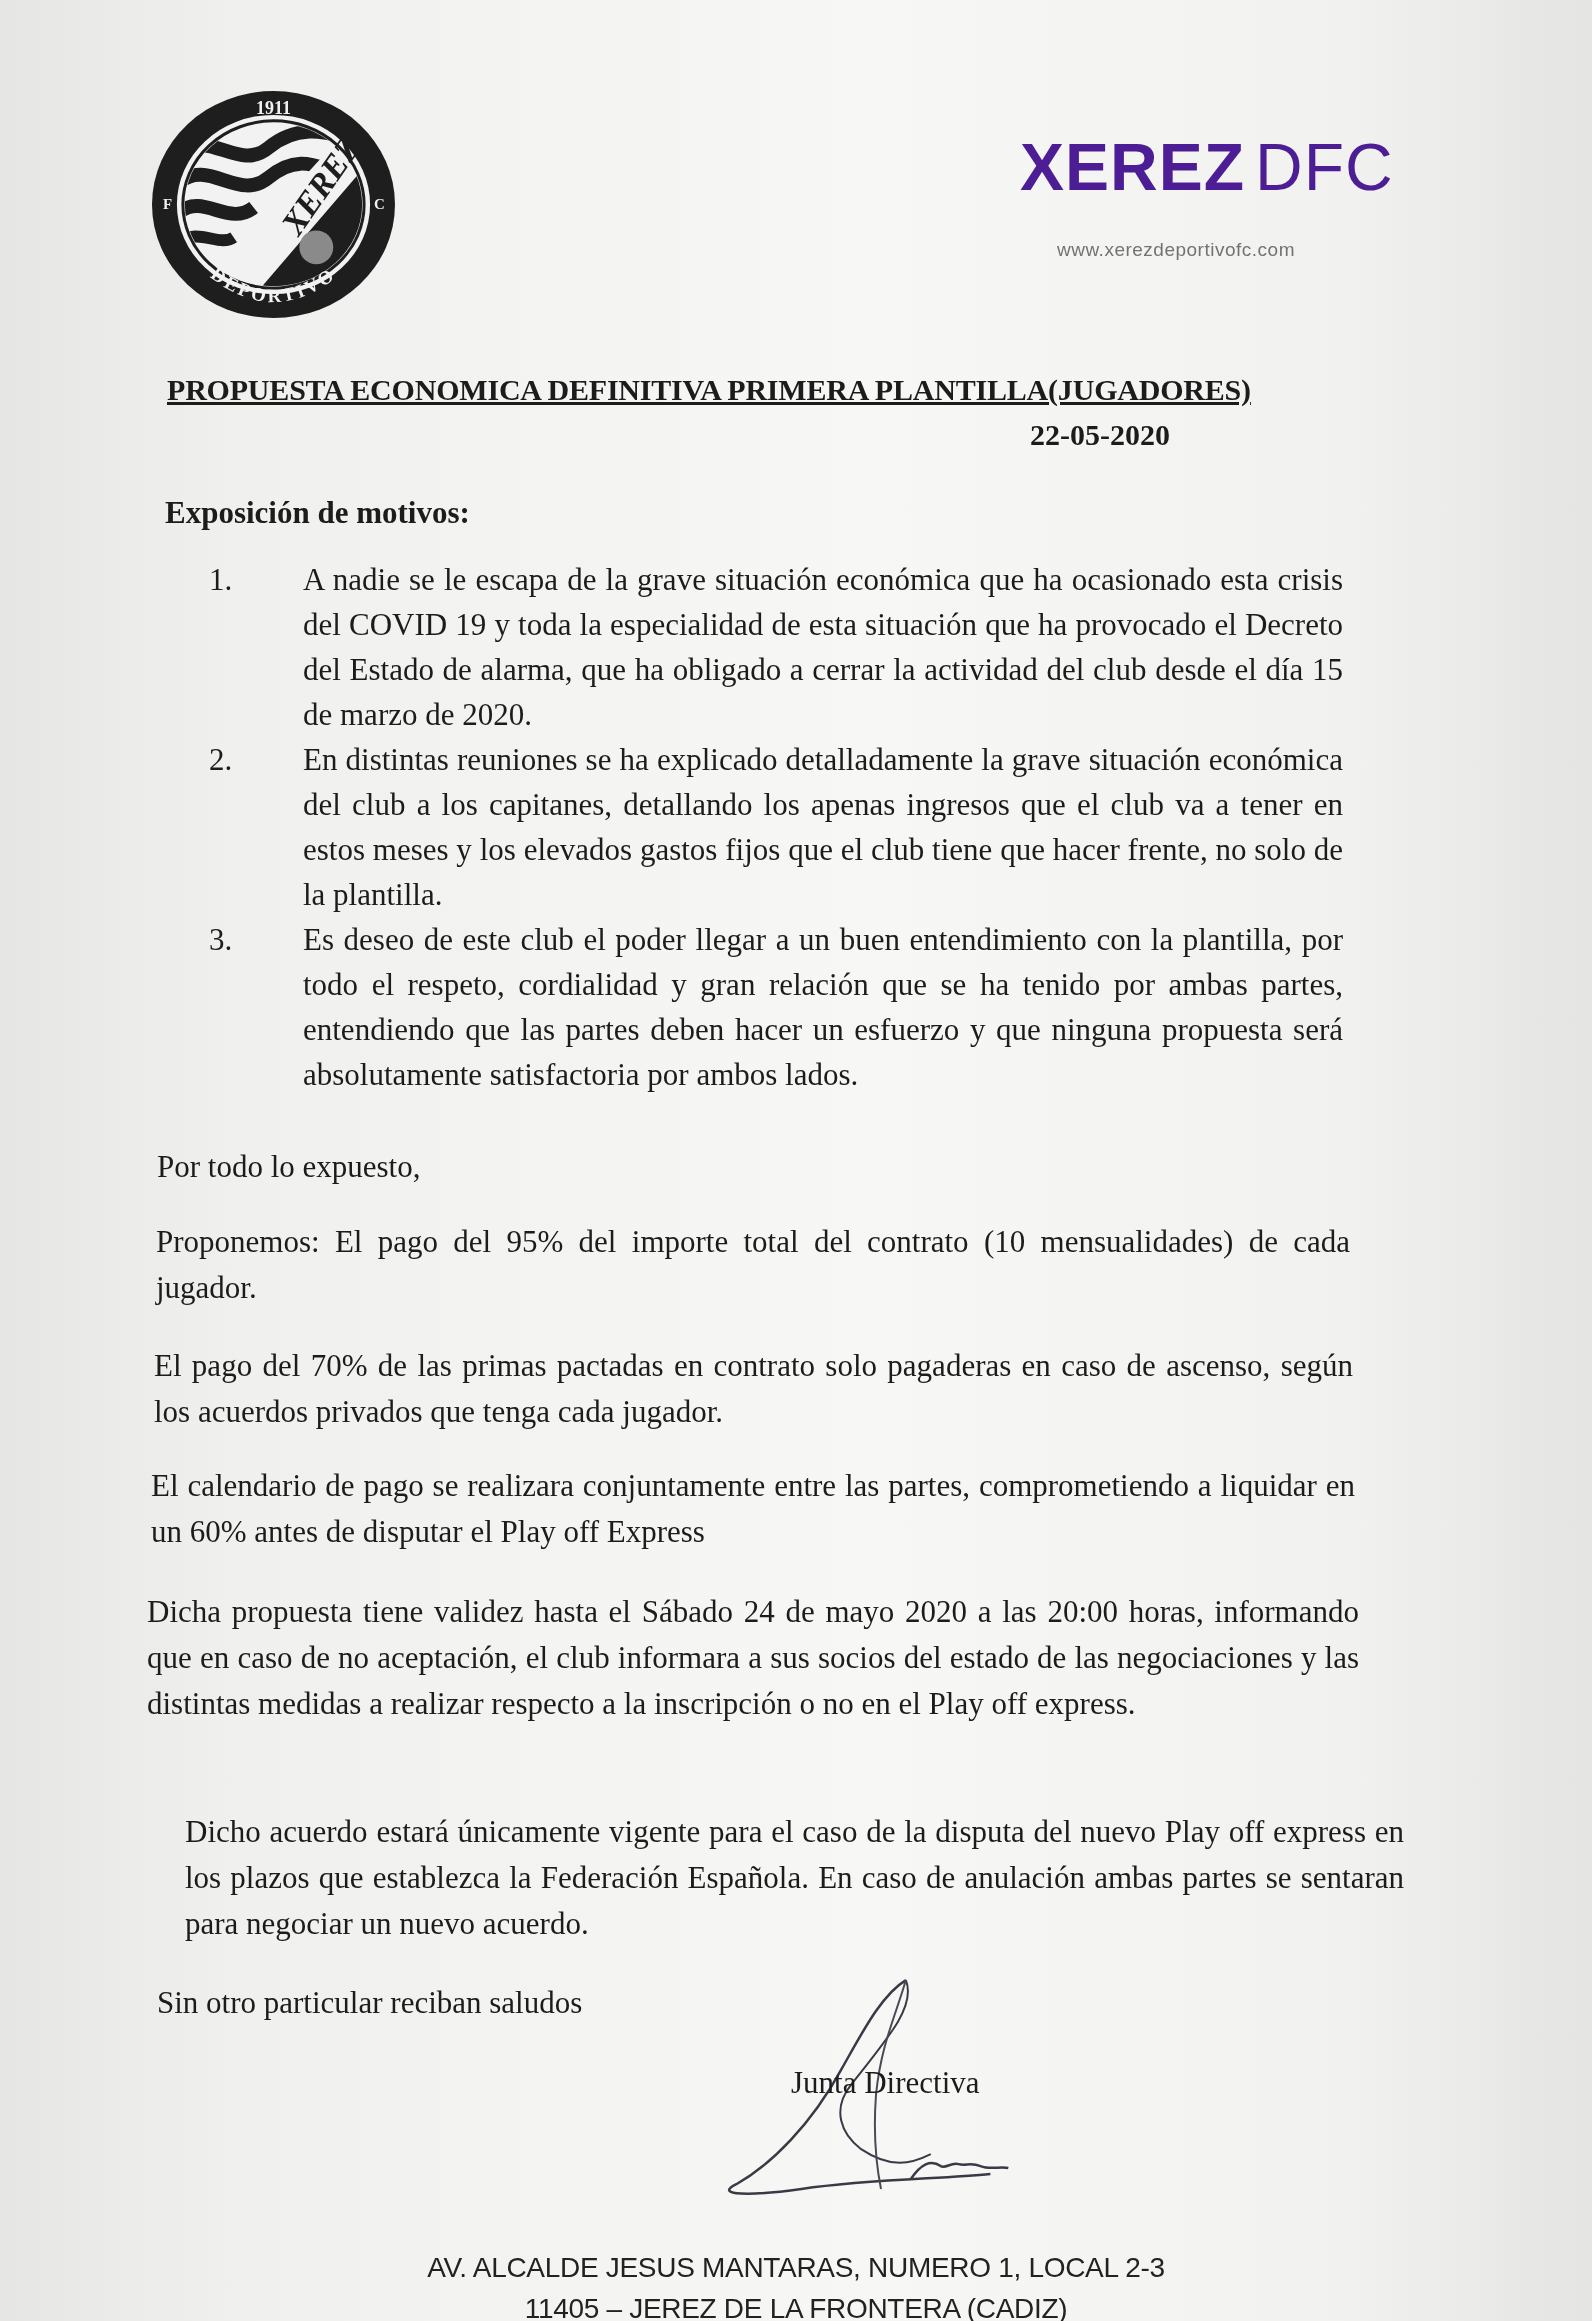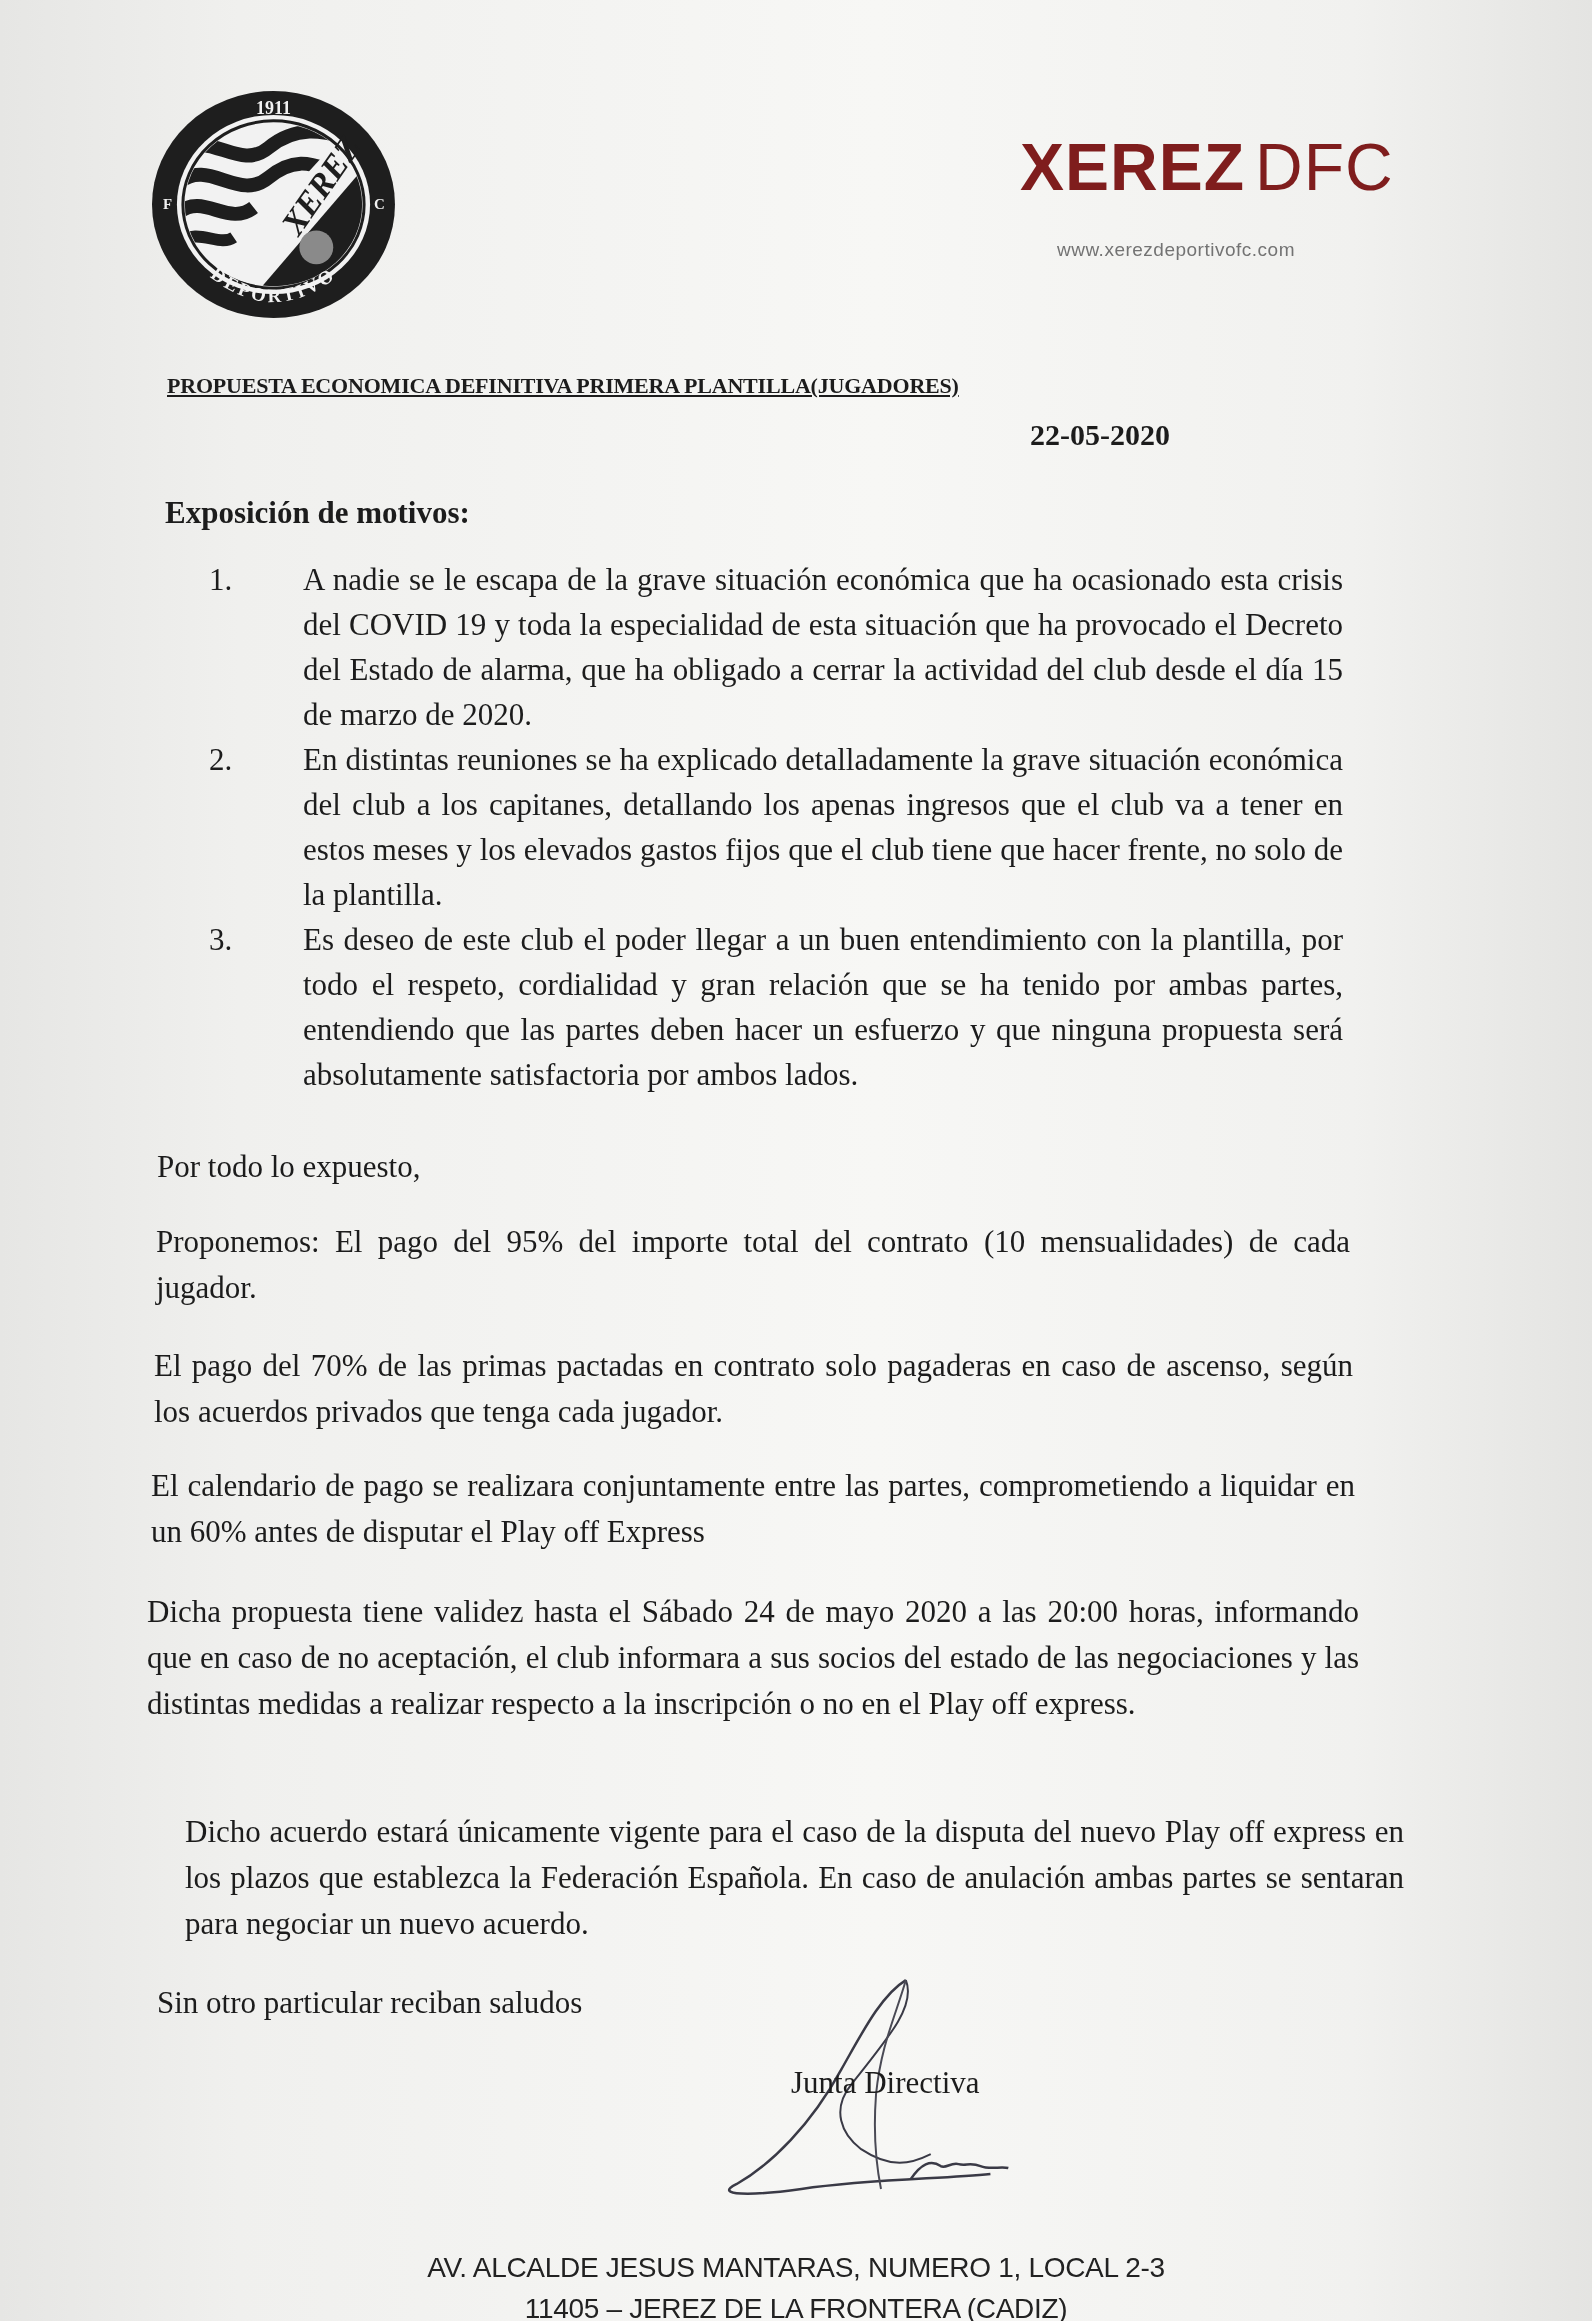--- a/index.html
+++ b/index.html
@@ -9,33 +9,33 @@
     position: relative;
     color: #1c1c1c;
     font-family: "Liberation Serif", "DejaVu Serif", serif;
   }
   .logo {
     position: absolute; left: 149px; top: 88px; width: 249px; height: 234px;
   }
   .brand {
     position: absolute; left: 1020px; top: 129px;
     font-family: "Liberation Sans", "DejaVu Sans", sans-serif;
-    font-size: 66px; letter-spacing: 1px; color: #7f1d1d;
+    font-size: 66px; letter-spacing: 1px; color: #4c1d95;
     white-space: nowrap;
   }
   .brand .b1 { font-weight: 700; }
   .brand .b2 { font-weight: 400; margin-left: 10px; }
   .website {
     position: absolute; left: 1057px; top: 239px;
     font-family: "Liberation Sans", "DejaVu Sans", sans-serif;
     font-size: 19px; color: #737373; letter-spacing: 0.5px;
   }
   .doc-title {
     position: absolute; left: 167px; top: 373px;
-    font-weight: 700; font-size: 22px; text-decoration: underline;
+    font-weight: 700; font-size: 30px; text-decoration: underline;
     white-space: nowrap; letter-spacing: -0.2px;
   }
   .doc-date {
     position: absolute; left: 1030px; top: 418px;
     font-weight: 700; font-size: 30px;
   }
   .section-heading {
     position: absolute; left: 165px; top: 495px;
     font-weight: 700; font-size: 31px;
   }

